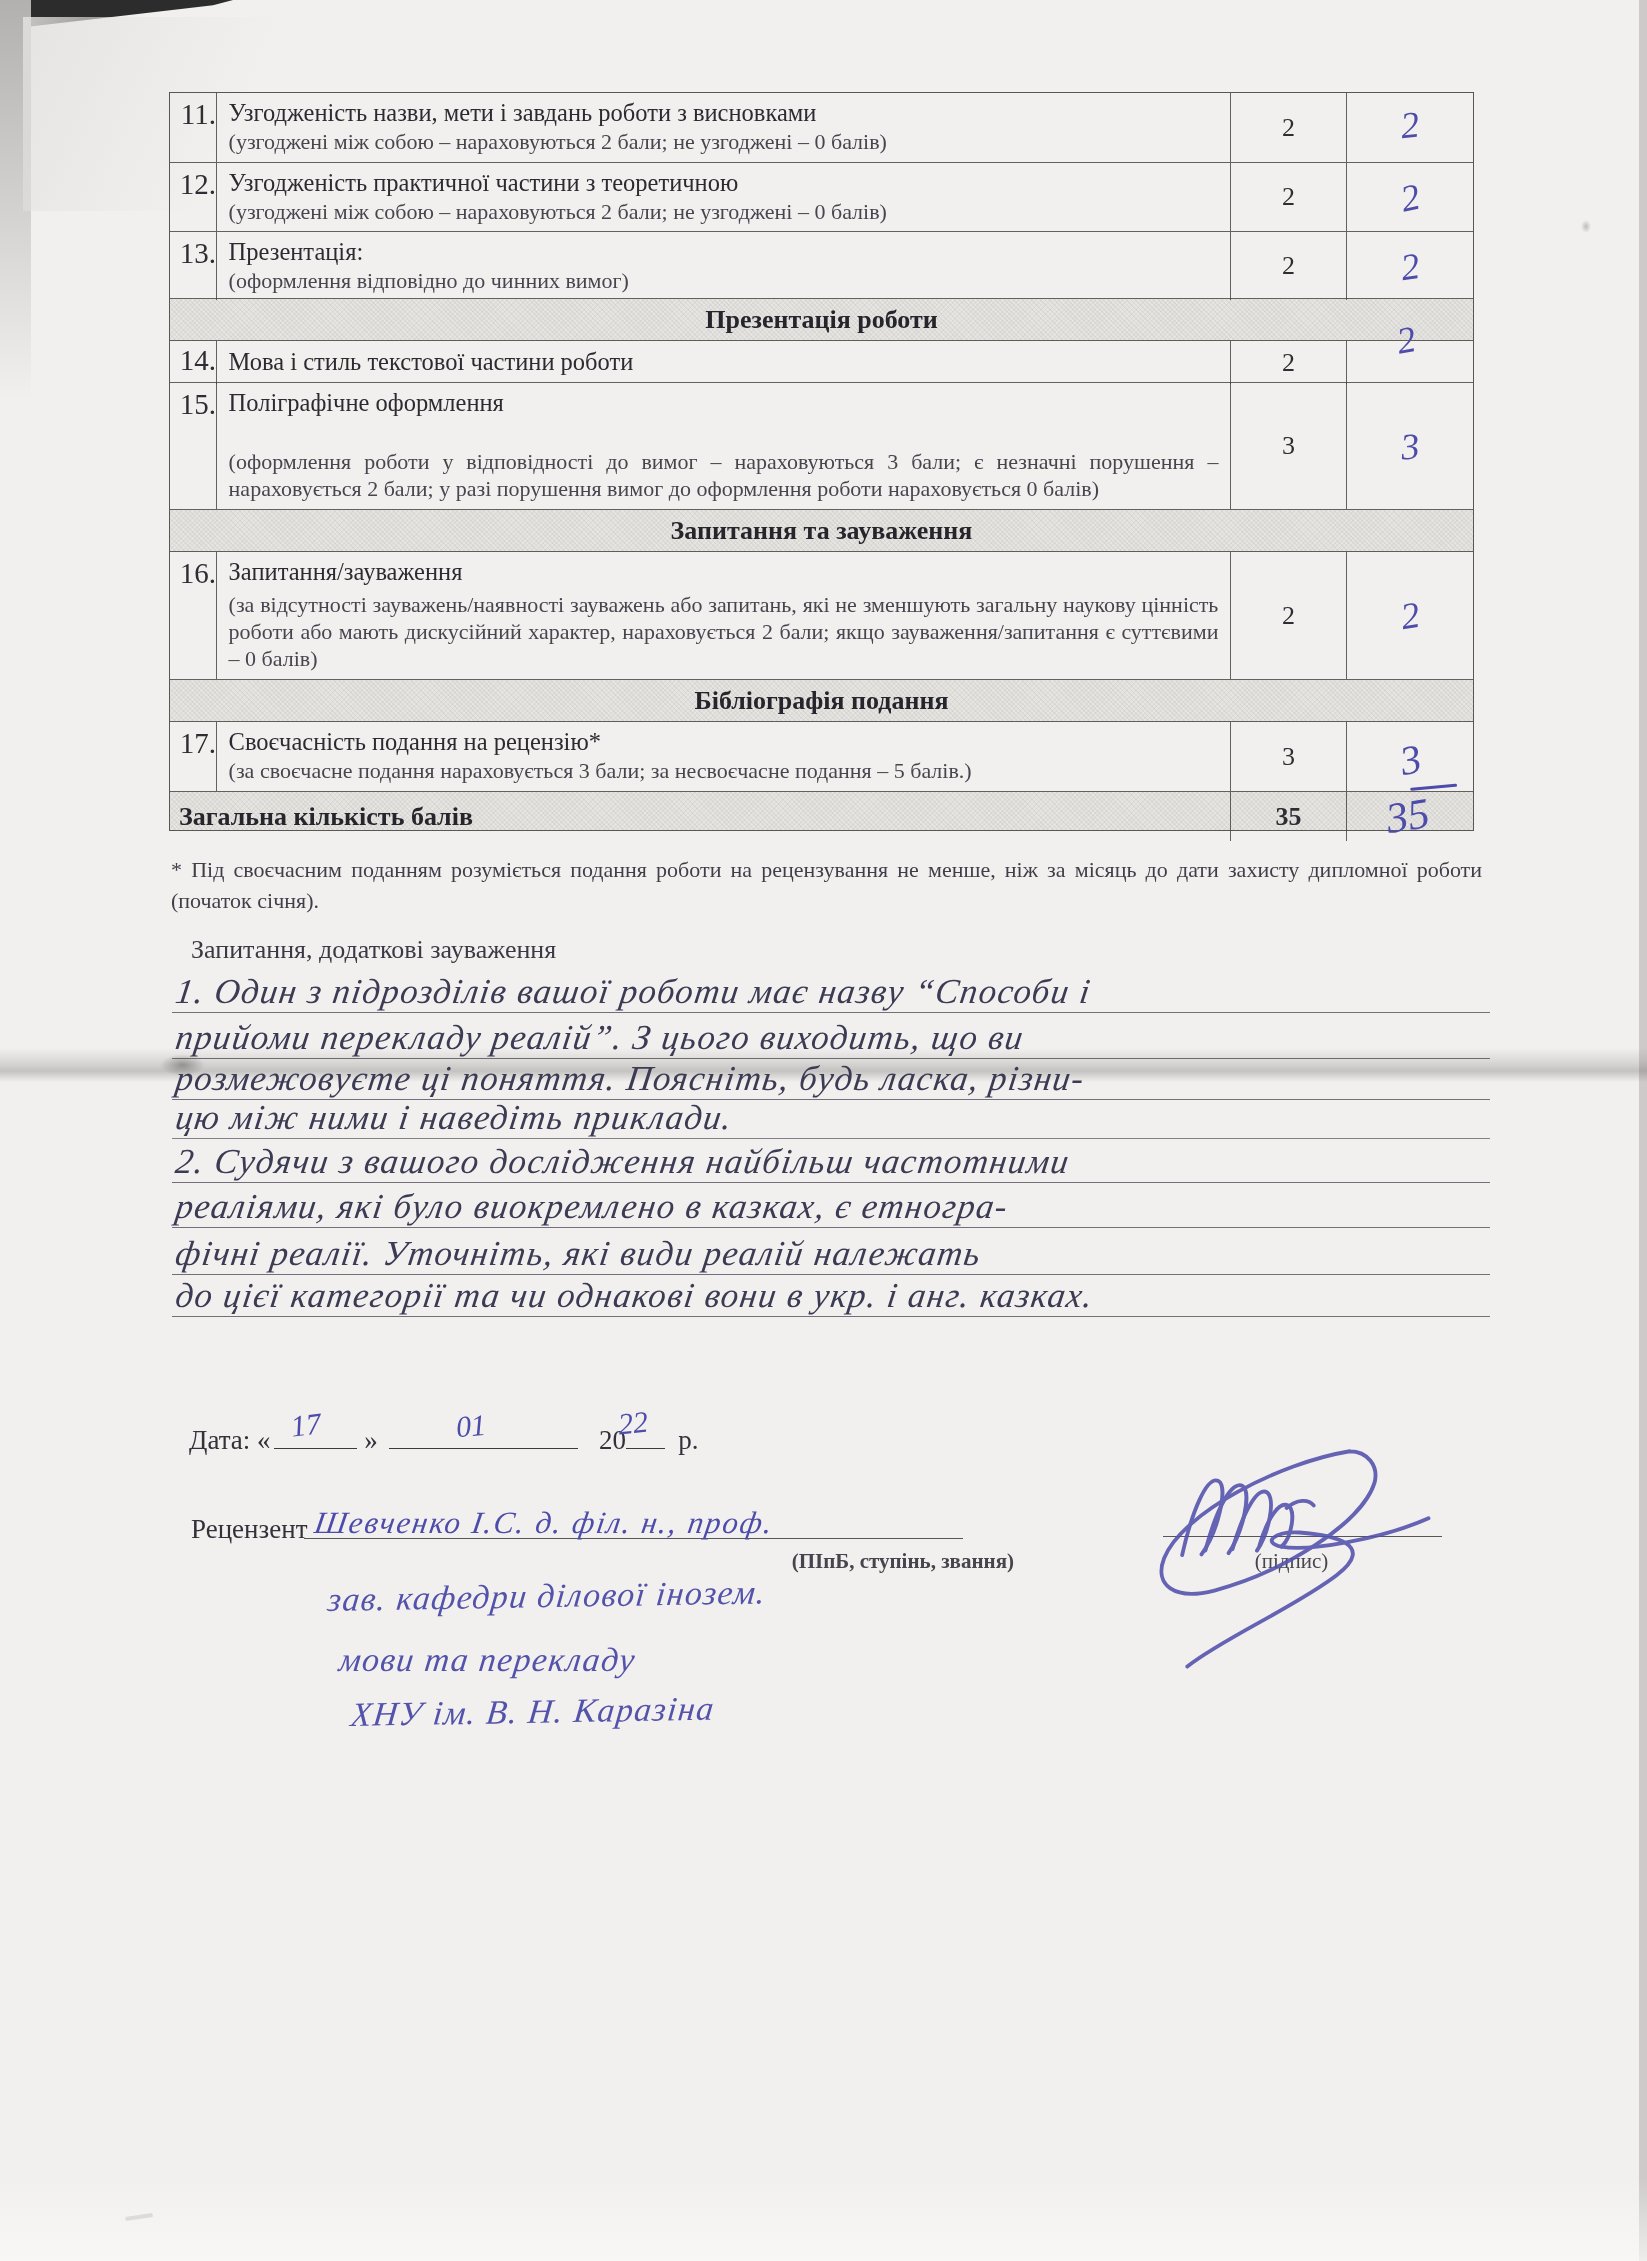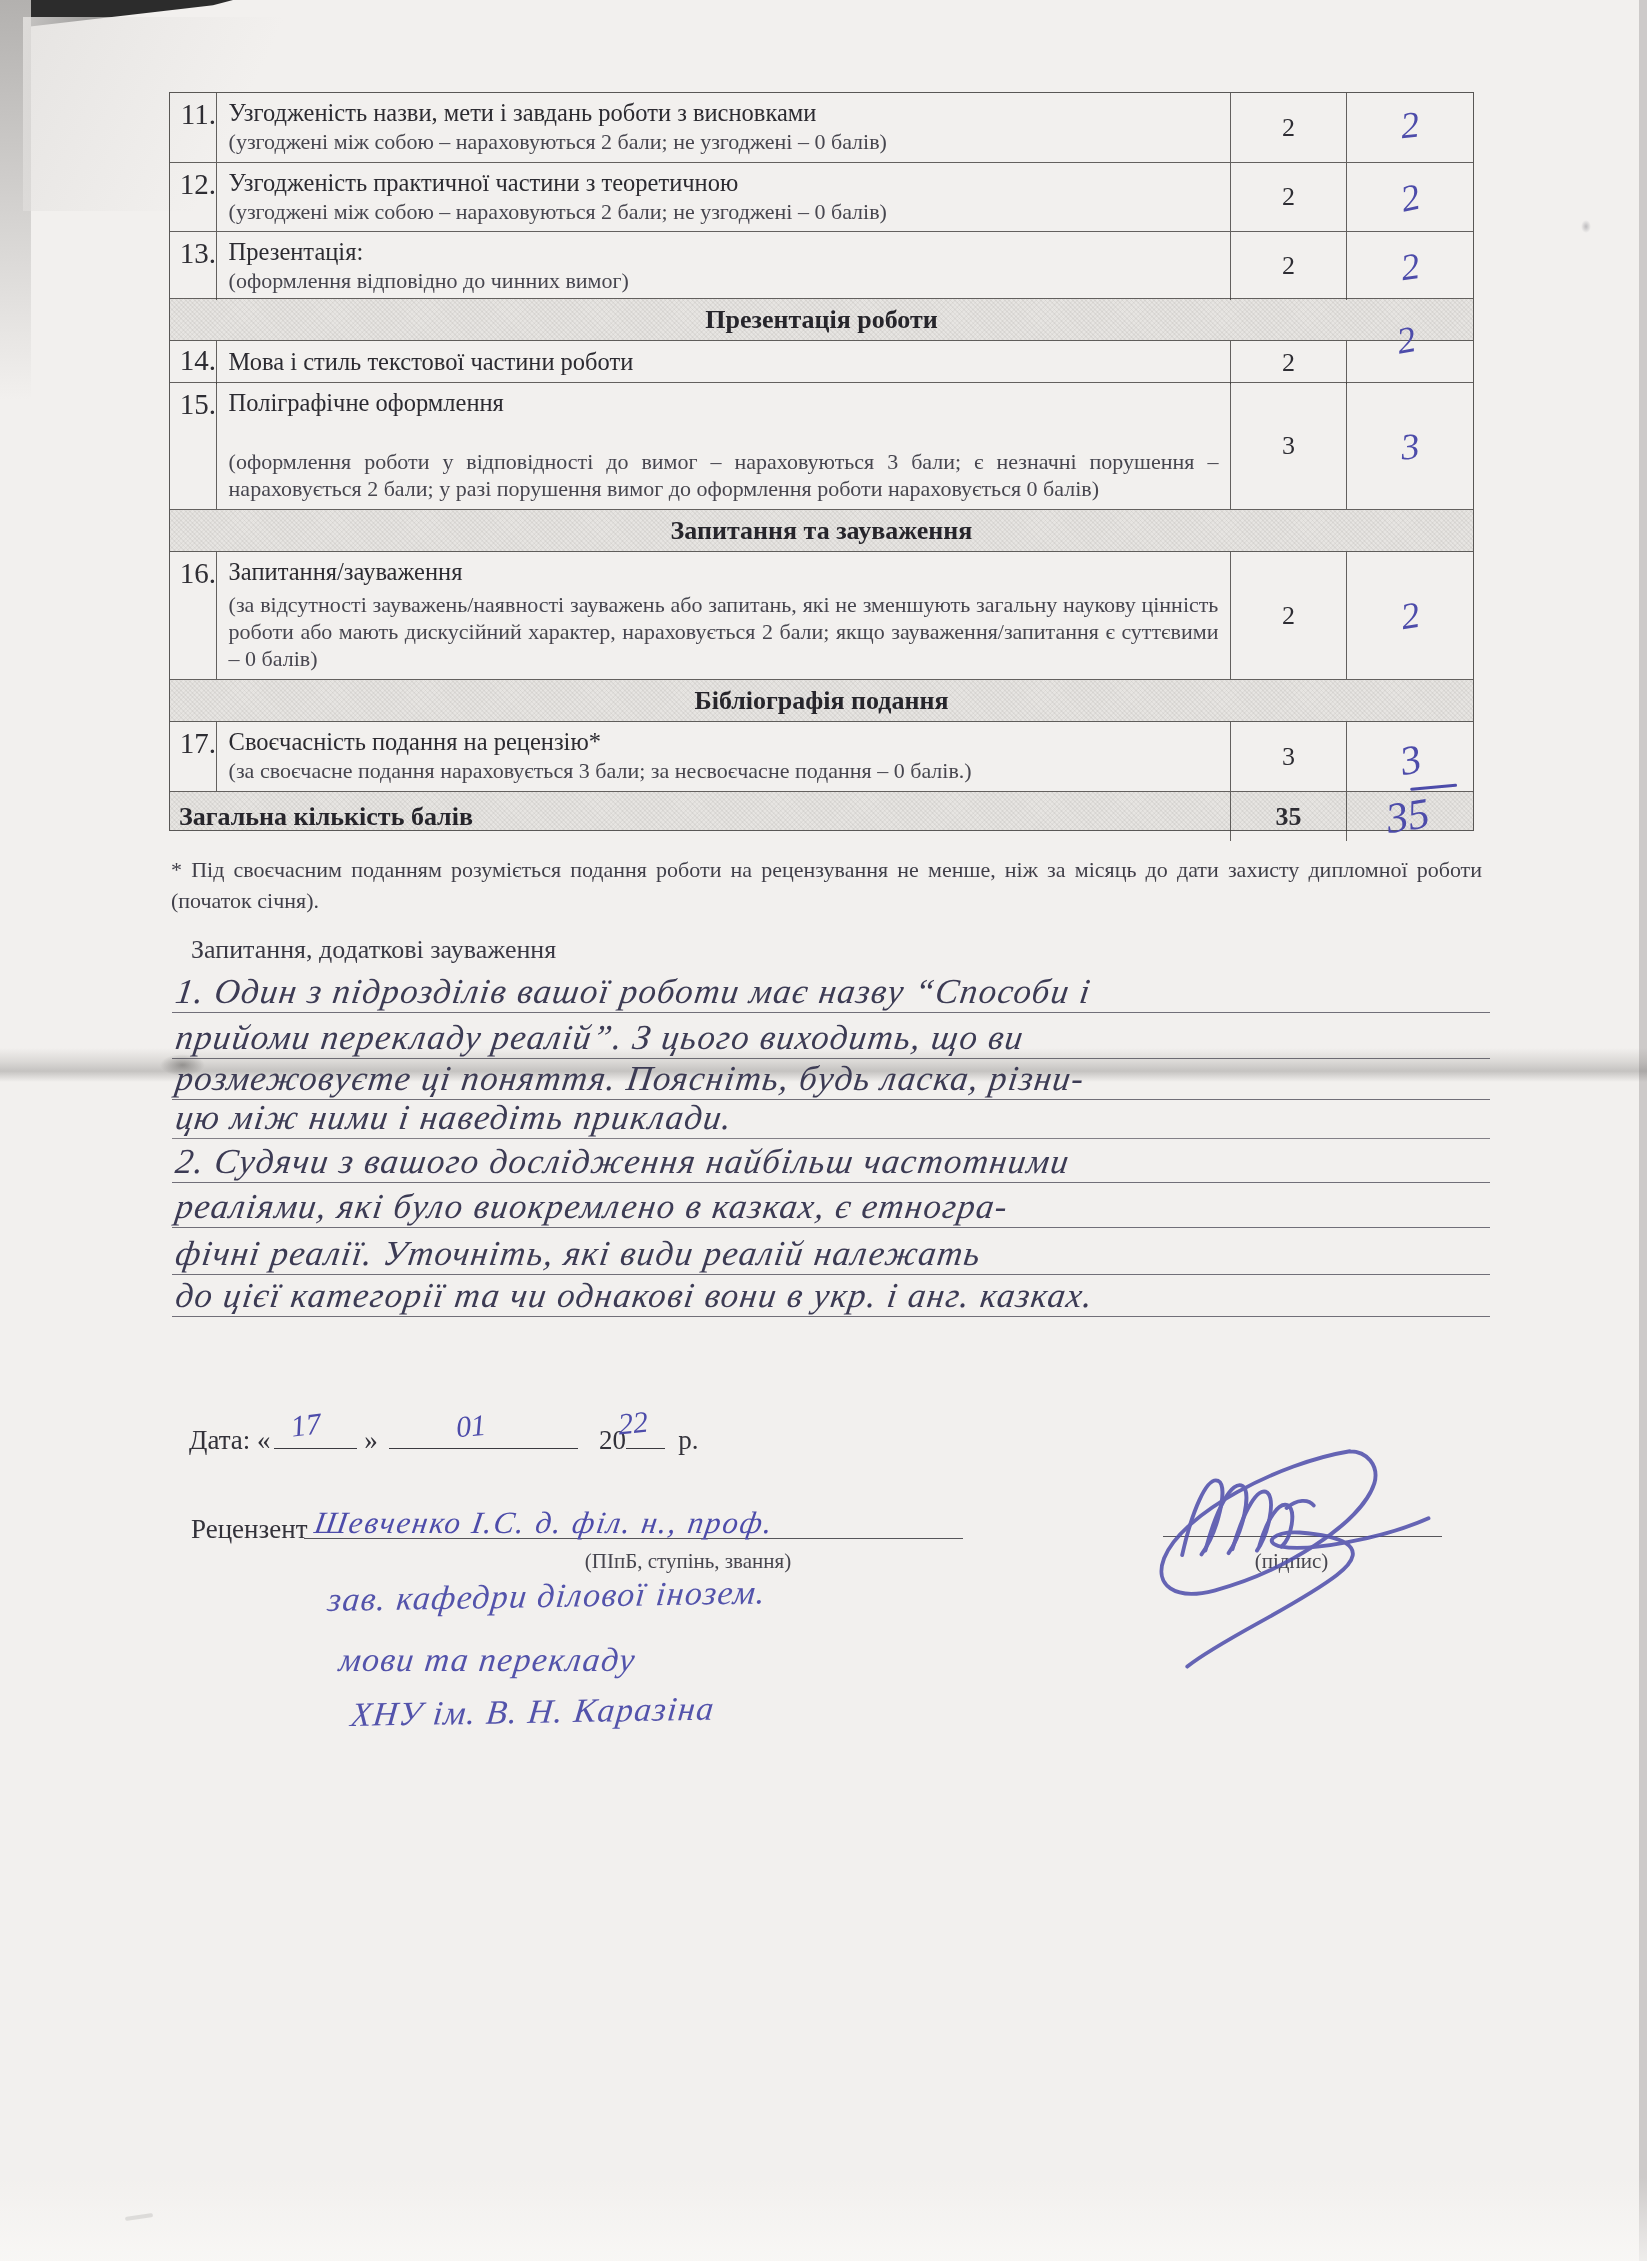--- a/index.html
+++ b/index.html
@@ -89,22 +89,22 @@
   .seg-month{width:189px;height:30px;margin-left:11.6px;margin-right:14px;}
   .seg-year{width:39px;height:30px;margin-right:6.5px;}
   .dl-hw{position:absolute;font-size:30px;color:#4d4caa;white-space:nowrap;}
 
   
   .rev-label{position:absolute;left:191px;top:1514px;font-size:27px;color:#33323a;}
   .name-line{position:absolute;left:304px;top:1491px;width:659px;height:47px;
     border-bottom:1.9px solid rgba(59,58,64,.85);}
   .name-line .txt{position:absolute;left:7.8px;bottom:-2.6px;white-space:nowrap;
     font-size:31px;letter-spacing:1.9px;color:#4d4caa;transform:skewX(-9deg);transform-origin:left bottom;}
-  .name-caption{position:absolute;left:362px;top:1549px;width:652px;text-align:center;
-    font-size:21px;color:#46454e;}
+  .name-caption{position:absolute;left:362px;top:1549px;width:652px;text-align:right;
+    font-size:21px;color:#46454e;font-weight:bold;}
   .affil{position:absolute;white-space:nowrap;font-size:34px;letter-spacing:1.3px;color:#5353ab;
     transform:skewX(-7deg);transform-origin:left bottom;}
   .af1{left:326px;top:1581px;transform:skewX(-7deg) rotate(-1deg);}
   .af2{left:337px;top:1641px;}
   .af3{left:349px;top:1696px;transform:skewX(-7deg) rotate(-1deg);}
   .sig-line{position:absolute;left:1163px;top:1514px;width:279px;height:22px;
     border-bottom:1.9px solid rgba(59,58,64,.85);}
   .sig-caption{position:absolute;left:1201px;top:1549px;width:181px;text-align:center;
     font-size:21px;color:#46454e;}
   .sig-svg{position:absolute;left:1137px;top:1442px;overflow:visible;}
@@ -206,21 +206,21 @@
     </div>
 
     <div class="hdr-row shade" style="height:41px;">
       <div class="hdr-cell">Бібліографія подання</div>
     </div>
 
     <div class="trow" style="height:70px;">
       <div class="cell numc">17.</div>
       <div class="cell descc">
         <div class="crit-title">Своєчасність подання на рецензію*</div>
-        <div class="crit-note">(за своєчасне подання нараховується 3 бали; за несвоєчасне подання – 0 балів.)</div>
+        <div class="crit-note">(за своєчасне подання нараховується 3 бали; за несвоєчасне подання – 5 балів.)</div>
       </div>
       <div class="cell maxc">3</div>
       <div class="cell scorec">
           <span class="hw score-val s-r17">3</span>
         </div>
     </div>
 
     <div class="trow shade" style="height:38px;">
       <div class="cell total-label">Загальна кількість балів</div>
       <div class="cell total-max">35</div>

